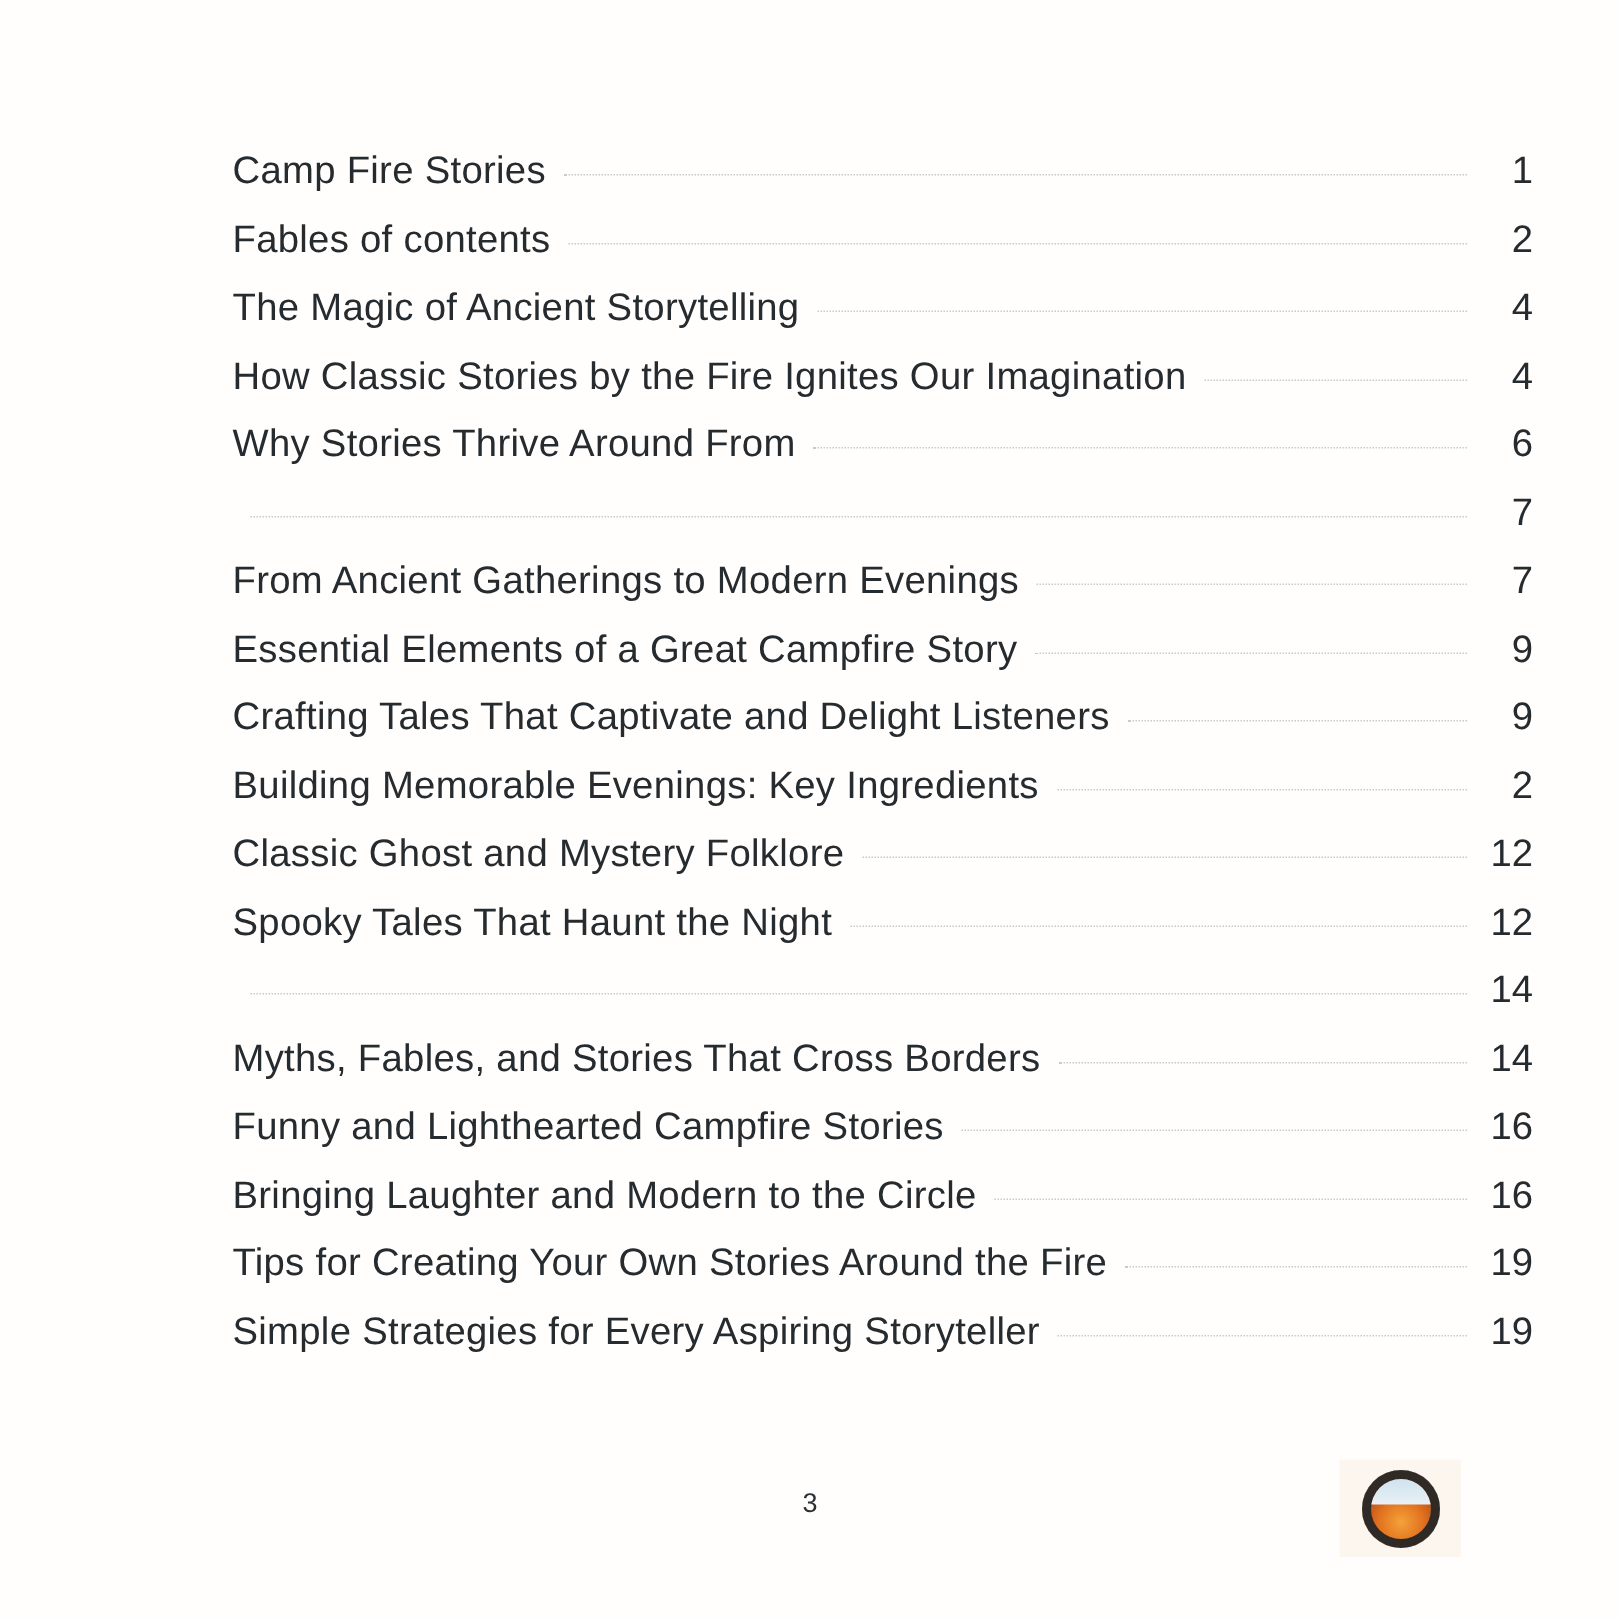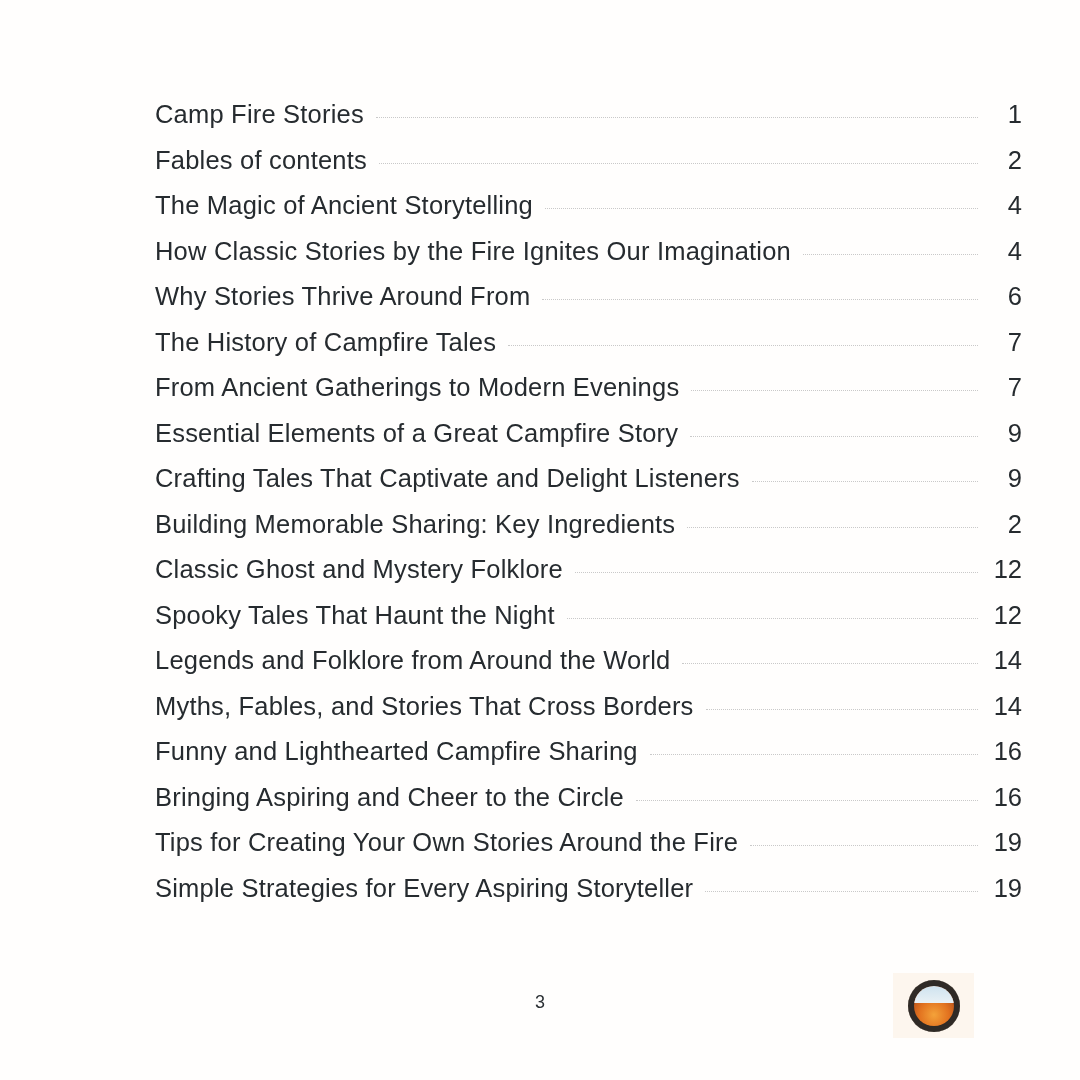--- a/index.html
+++ b/index.html
@@ -145,71 +145,69 @@
         <span class="toc-title">How Classic Stories by the Fire Ignites Our Imagination</span>
         <span class="toc-leader"></span>
         <span class="toc-page">4</span>
       </div>
       <div class="toc-row">
         <span class="toc-title">Why Stories Thrive Around From</span>
         <span class="toc-leader"></span>
         <span class="toc-page">6</span>
       </div>
       <div class="toc-row">
-        <span class="toc-title">The History of Campfire Tales</span>
         <span class="toc-leader"></span>
         <span class="toc-page">7</span>
       </div>
       <div class="toc-row">
         <span class="toc-title">From Ancient Gatherings to Modern Evenings</span>
         <span class="toc-leader"></span>
         <span class="toc-page">7</span>
       </div>
       <div class="toc-row">
         <span class="toc-title">Essential Elements of a Great Campfire Story</span>
         <span class="toc-leader"></span>
         <span class="toc-page">9</span>
       </div>
       <div class="toc-row">
         <span class="toc-title">Crafting Tales That Captivate and Delight Listeners</span>
         <span class="toc-leader"></span>
         <span class="toc-page">9</span>
       </div>
       <div class="toc-row">
-        <span class="toc-title">Building Memorable Sharing: Key Ingredients</span>
+        <span class="toc-title">Building Memorable Evenings: Key Ingredients</span>
         <span class="toc-leader"></span>
         <span class="toc-page">2</span>
       </div>
       <div class="toc-row">
         <span class="toc-title">Classic Ghost and Mystery Folklore</span>
         <span class="toc-leader"></span>
         <span class="toc-page">12</span>
       </div>
       <div class="toc-row">
         <span class="toc-title">Spooky Tales That Haunt the Night</span>
         <span class="toc-leader"></span>
         <span class="toc-page">12</span>
       </div>
       <div class="toc-row">
-        <span class="toc-title">Legends and Folklore from Around the World</span>
         <span class="toc-leader"></span>
         <span class="toc-page">14</span>
       </div>
       <div class="toc-row">
         <span class="toc-title">Myths, Fables, and Stories That Cross Borders</span>
         <span class="toc-leader"></span>
         <span class="toc-page">14</span>
       </div>
       <div class="toc-row">
-        <span class="toc-title">Funny and Lighthearted Campfire Sharing</span>
+        <span class="toc-title">Funny and Lighthearted Campfire Stories</span>
         <span class="toc-leader"></span>
         <span class="toc-page">16</span>
       </div>
       <div class="toc-row">
-        <span class="toc-title">Bringing Aspiring and Cheer to the Circle</span>
+        <span class="toc-title">Bringing Laughter and Modern to the Circle</span>
         <span class="toc-leader"></span>
         <span class="toc-page">16</span>
       </div>
       <div class="toc-row">
         <span class="toc-title">Tips for Creating Your Own Stories Around the Fire</span>
         <span class="toc-leader"></span>
         <span class="toc-page">19</span>
       </div>
       <div class="toc-row">
         <span class="toc-title">Simple Strategies for Every Aspiring Storyteller</span>

